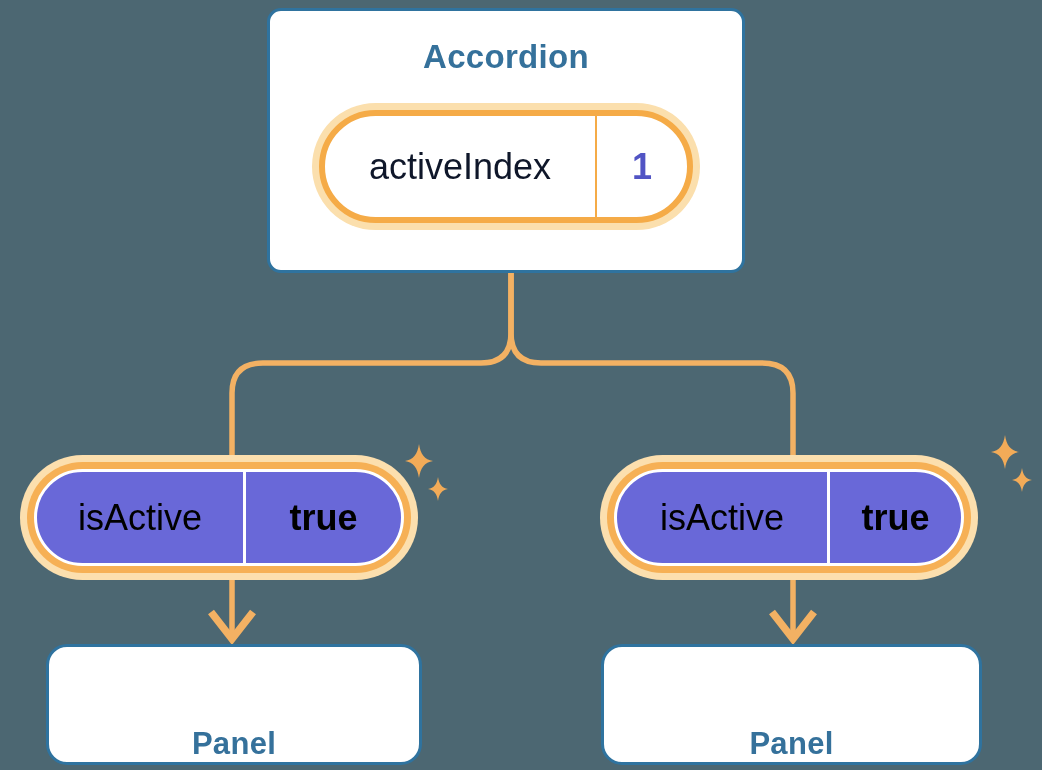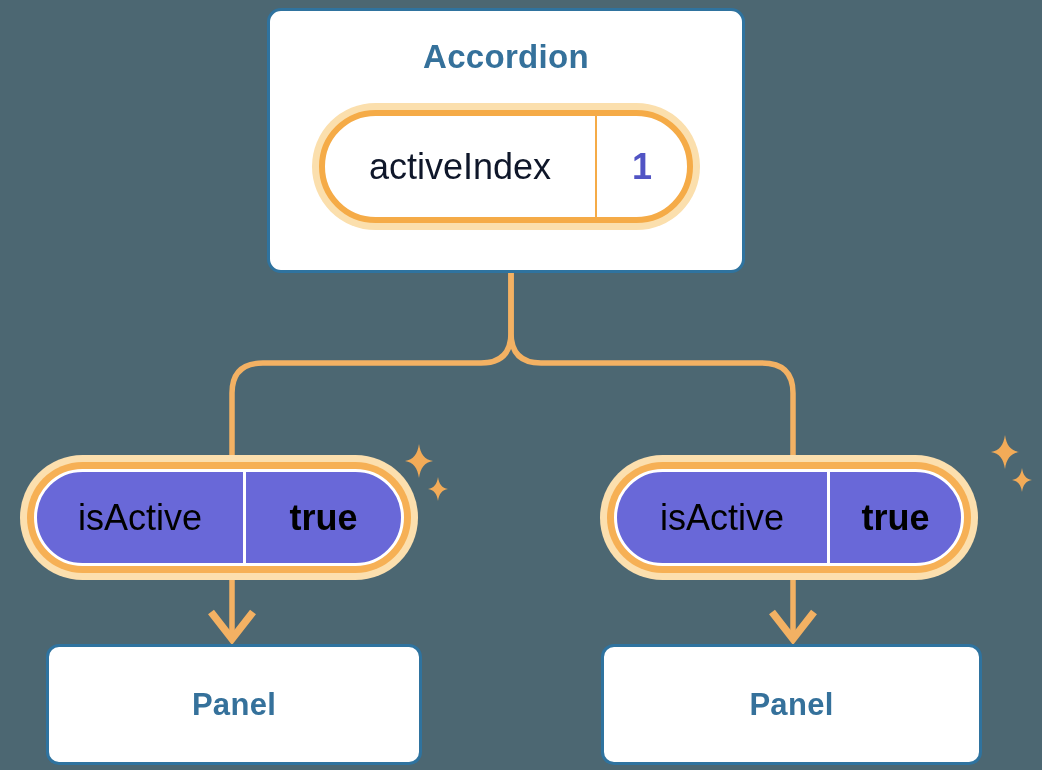--- a/index.html
+++ b/index.html
@@ -49,23 +49,23 @@
   .card-title {
     margin-top: 27px;
     text-align: center;
     font-size: 33px;
     font-weight: 600;
     letter-spacing: 0.3px;
     color: #35719B;
   }
   .panel-card {
     display: flex;
-    align-items: center;
-    justify-content: center;
-    border-radius: 13px;
+    align-items: flex-end;
+    justify-content: center;
+    border-radius: 21px;
     font-size: 31px;
     font-weight: 600;
     letter-spacing: 0.3px;
     color: #35719B;
   }
   .panel-left  { left: 46px;  top: 644px; width: 376px; height: 121px; }
   .panel-right { left: 601px; top: 644px; width: 381px; height: 121px; }
 
   
   .state-pill {

